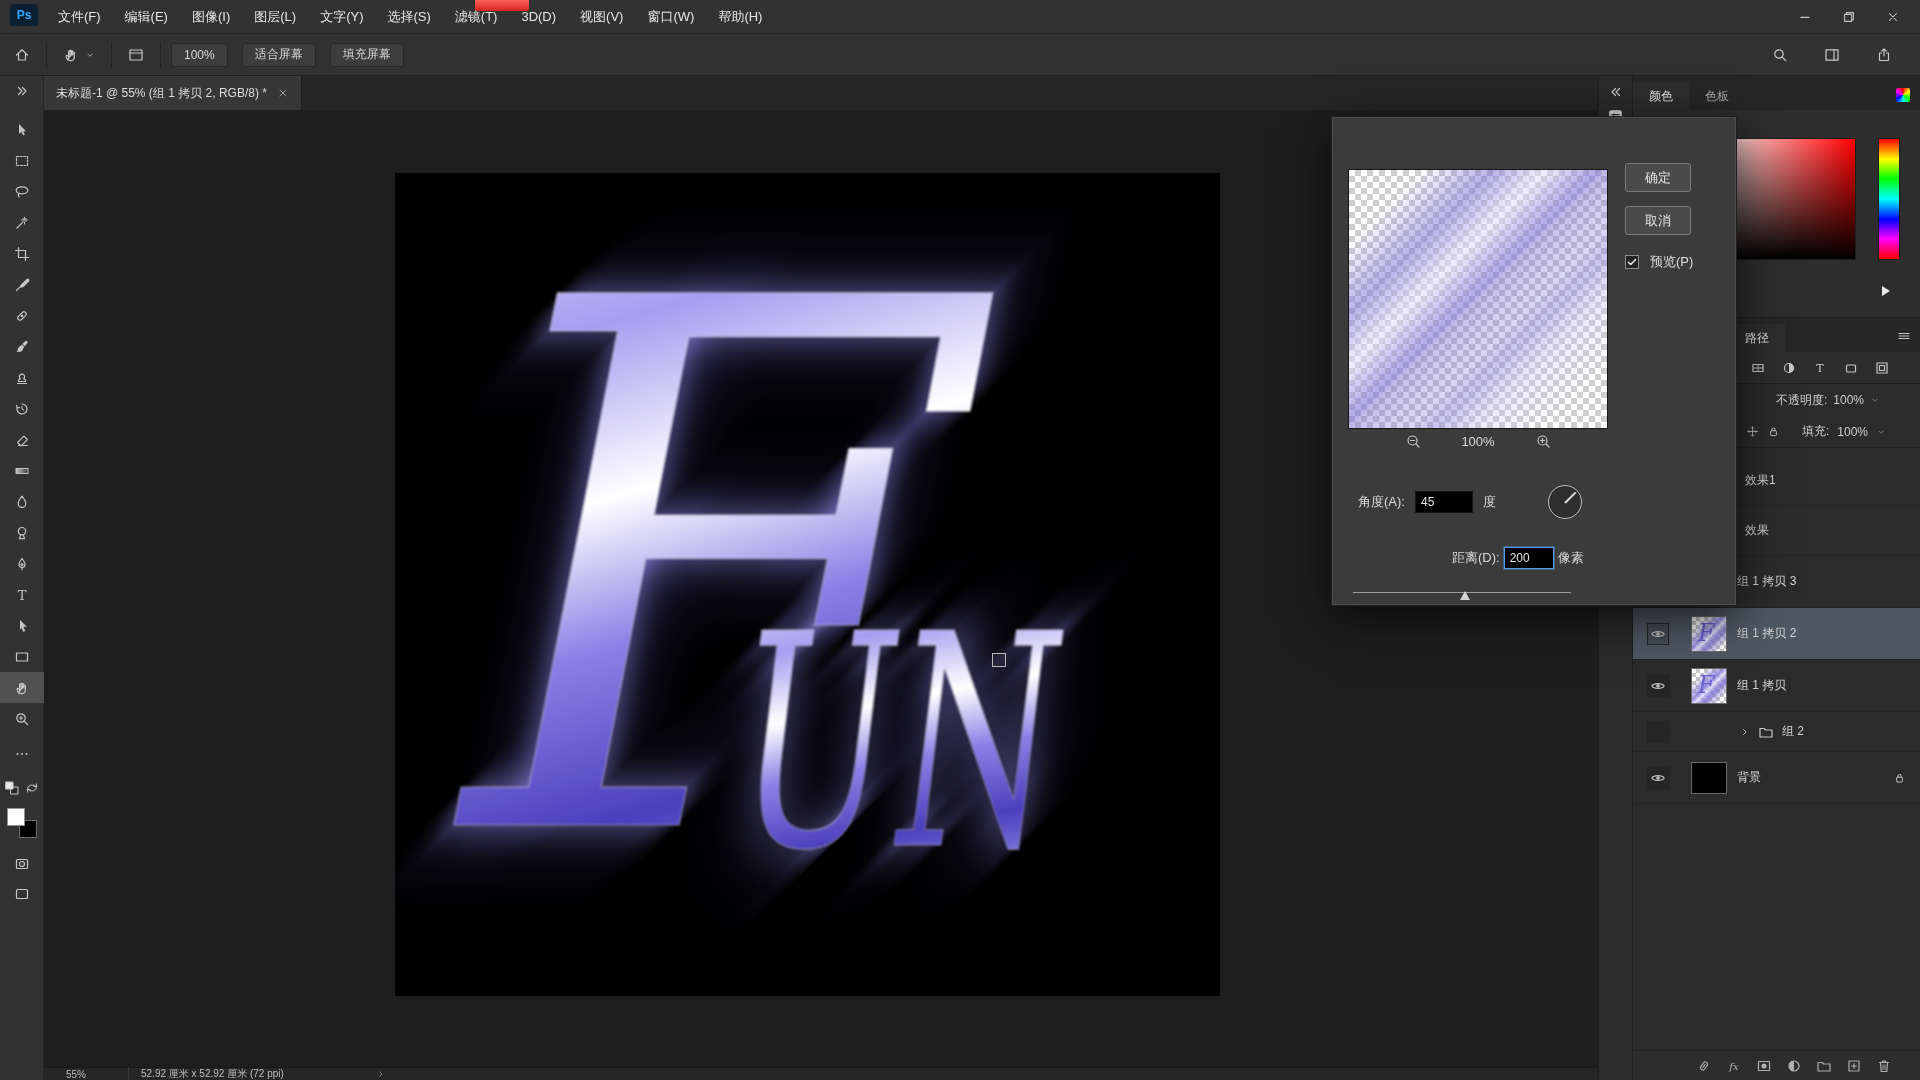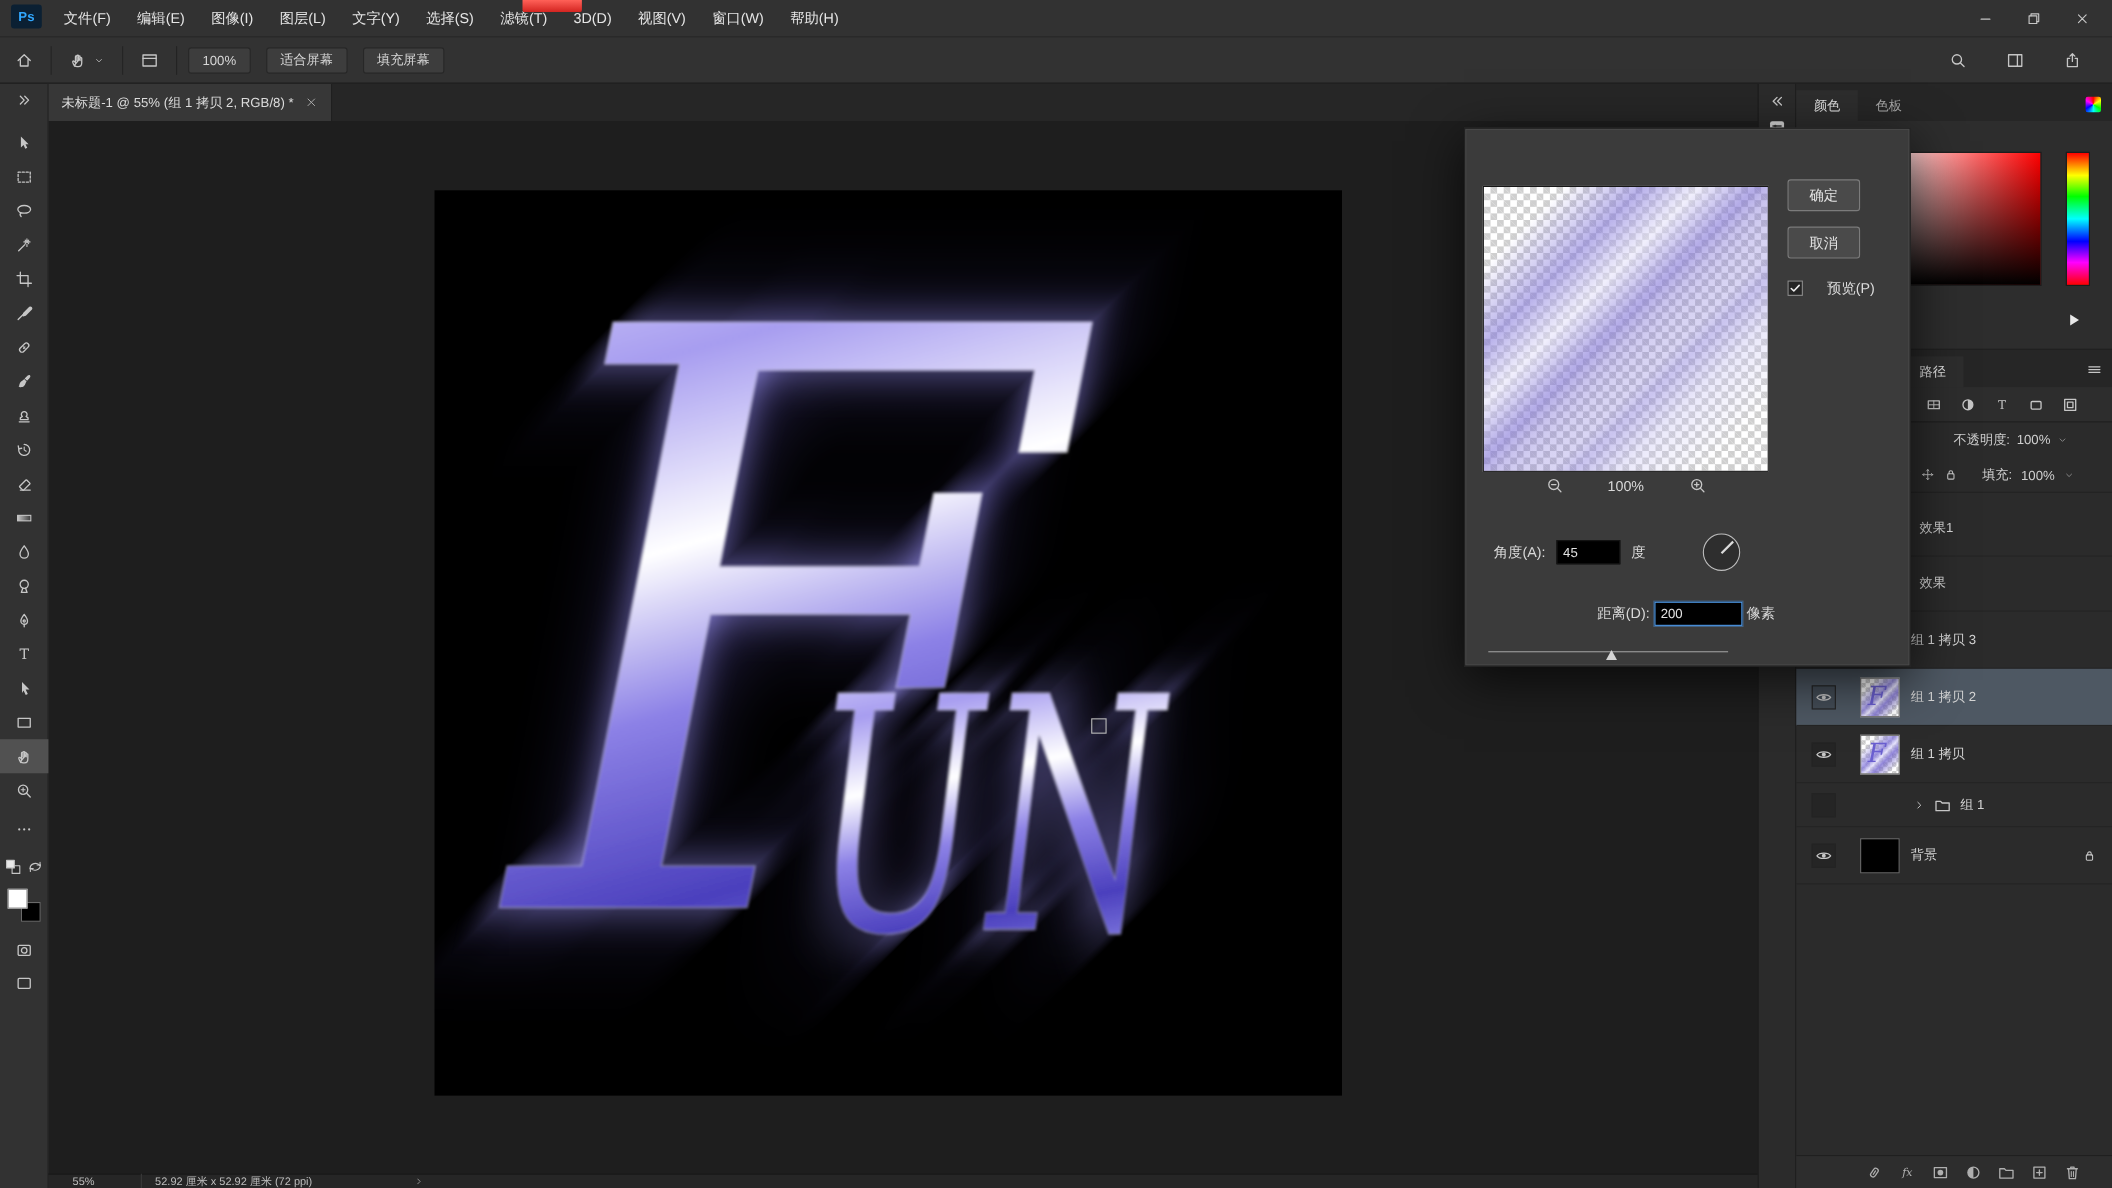--- a/index.html
+++ b/index.html
@@ -135,29 +135,29 @@
       linear-gradient(45deg,#cfcfcf 25%,transparent 25%,transparent 75%,#cfcfcf 75%);
       background-color:#fff;background-size:12px 12px;background-position:0 0,6px 6px}
   #dlg-preview{position:absolute;left:16px;top:52px;width:260px;height:260px;border:1px solid #161616}
   #preview-art{position:absolute;inset:0;background:
       linear-gradient(135deg,transparent 14%,rgba(128,115,218,.55) 28%,rgba(226,223,250,.5) 38%,rgba(118,103,212,.55) 48%,transparent 62%),
       linear-gradient(135deg,transparent 52%,rgba(128,115,218,.42) 66%,rgba(195,190,242,.35) 74%,transparent 88%)}
   .dlg-btn{position:absolute;left:293px;width:66px;height:29px;background:#4a4a4a;border:1px solid #7b7b7b;border-radius:3px;
            color:#e4e4e4;font-size:13px;font-family:inherit}
   #btn-ok{top:46px}
   #btn-cancel{top:89px}
-  #dlg-checkrow{position:absolute;left:293px;top:136px;display:flex;align-items:center;gap:22px;font-size:13px;color:#dcdcdc}
+  #dlg-checkrow{position:absolute;left:293px;top:136px;display:flex;align-items:center;gap:11px;font-size:13px;color:#dcdcdc}
   .cb{width:14px;height:14px;background:#252525;border:1px solid #8d8d8d;display:flex;align-items:center;justify-content:center}
   #dlg-zoomrow{position:absolute;left:16px;top:316px;width:260px;display:flex;align-items:center;justify-content:center;gap:40px;color:#d9d9d9}
   .dlg-row-lbl{font-size:13px;color:#d9d9d9}
   .num{width:58px;height:22px;background:#000000;border:1px solid #151515;color:#e2e2e2;font-size:12px;padding:0 5px;font-family:inherit}
   .num.focus{border-color:#4f9bea;box-shadow:0 0 0 1px rgba(79,155,234,.4)}
   #dlg-angle{position:absolute;left:0;top:368px;height:34px;width:100%;display:flex;align-items:center;gap:10px;padding-left:26px}
   #dlg-dist{position:absolute;left:0;top:426px;height:30px;width:100%;display:flex;align-items:center;gap:4px;padding-left:120px}
-  #dlg-dist .num{width:80px}
+  #dlg-dist .num{width:50px}
   #angle-dial{position:absolute;left:216px;top:0;width:34px;height:34px;border-radius:50%;background:#2e2e2e;border:1.5px solid #bdbdbd}
   #angle-dial i{position:absolute;left:50%;top:50%;width:15px;height:2px;background:#dcdcdc;transform-origin:0 50%;transform:rotate(-45deg)}
   #dlg-slider{position:absolute;left:21px;top:468px;width:218px;height:16px}
   #dlg-slider .track{position:absolute;left:0;right:0;top:7px;height:1px;background:#9d9d9d}
   #dlg-slider .thumbtri{position:absolute;left:107px;top:6px;width:0;height:0;
       border-left:5px solid transparent;border-right:5px solid transparent;border-bottom:9px solid #d3d3d3}
 </style>
 </head>
 <body>
 
@@ -642,21 +642,21 @@
           <span class="icon chev" data-name="expand-group-icon">
             <svg viewBox="0 0 16 16" width="16" height="16" fill="none" stroke="#c6c6c6" stroke-width="1.2" stroke-linecap="round" stroke-linejoin="round">
               <path d="M6 4.5 9.5 8 6 11.5"></path>
             </svg>
           </span>
           <span class="icon folder-ic" data-name="folder-icon">
             <svg viewBox="0 0 16 16" width="16" height="16" fill="none" stroke="#c6c6c6" stroke-width="1.2" stroke-linecap="round" stroke-linejoin="round">
               <path d="M2 4.5h4.2L7.6 6H14v7H2z"></path>
             </svg>
           </span>
-          <span class="layer-name" data-name="layer-name">组 1</span>
+          <span class="layer-name" data-name="layer-name">组 2</span>
         </div>
         <div class="layer-row type-layer" data-name="layer-row-7">
           <span class="eye-box" data-name="eye-icon">
             <svg viewBox="0 0 16 16" width="16" height="16" fill="none" stroke="#c6c6c6" stroke-width="1.2" stroke-linecap="round" stroke-linejoin="round">
               <path d="M1.8 8C4 4.8 12 4.8 14.2 8 12 11.2 4 11.2 1.8 8z"></path>
               <circle cx="8" cy="8" r="1.8" fill="#c6c6c6" stroke="none"></circle>
             </svg>
           </span>
           <span class="thumb thumb-black" data-name="layer-thumbnail"></span>
           <span class="layer-name" data-name="layer-name">背景</span>

